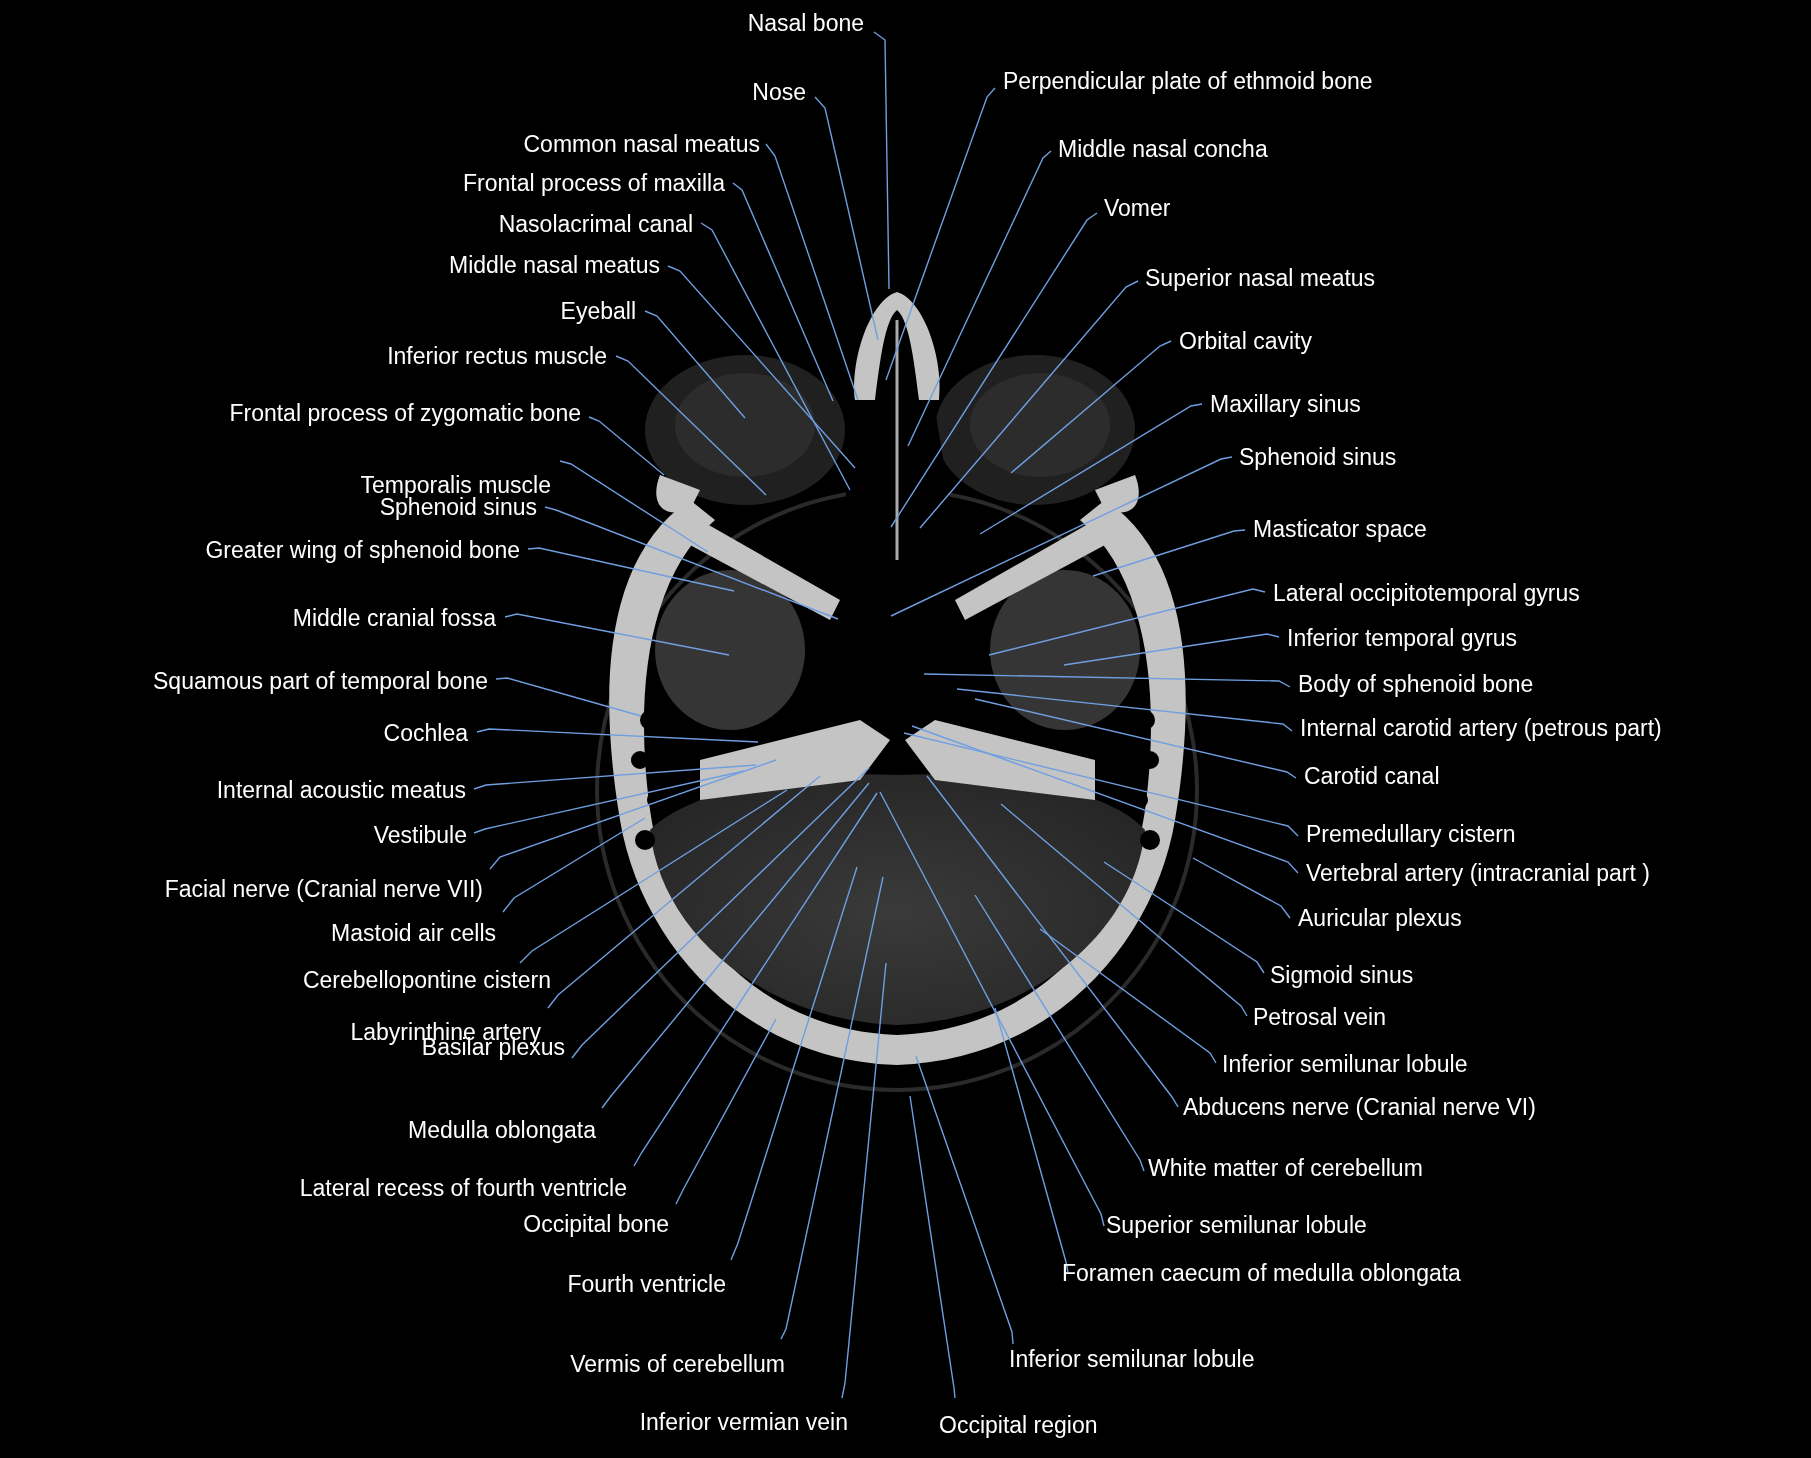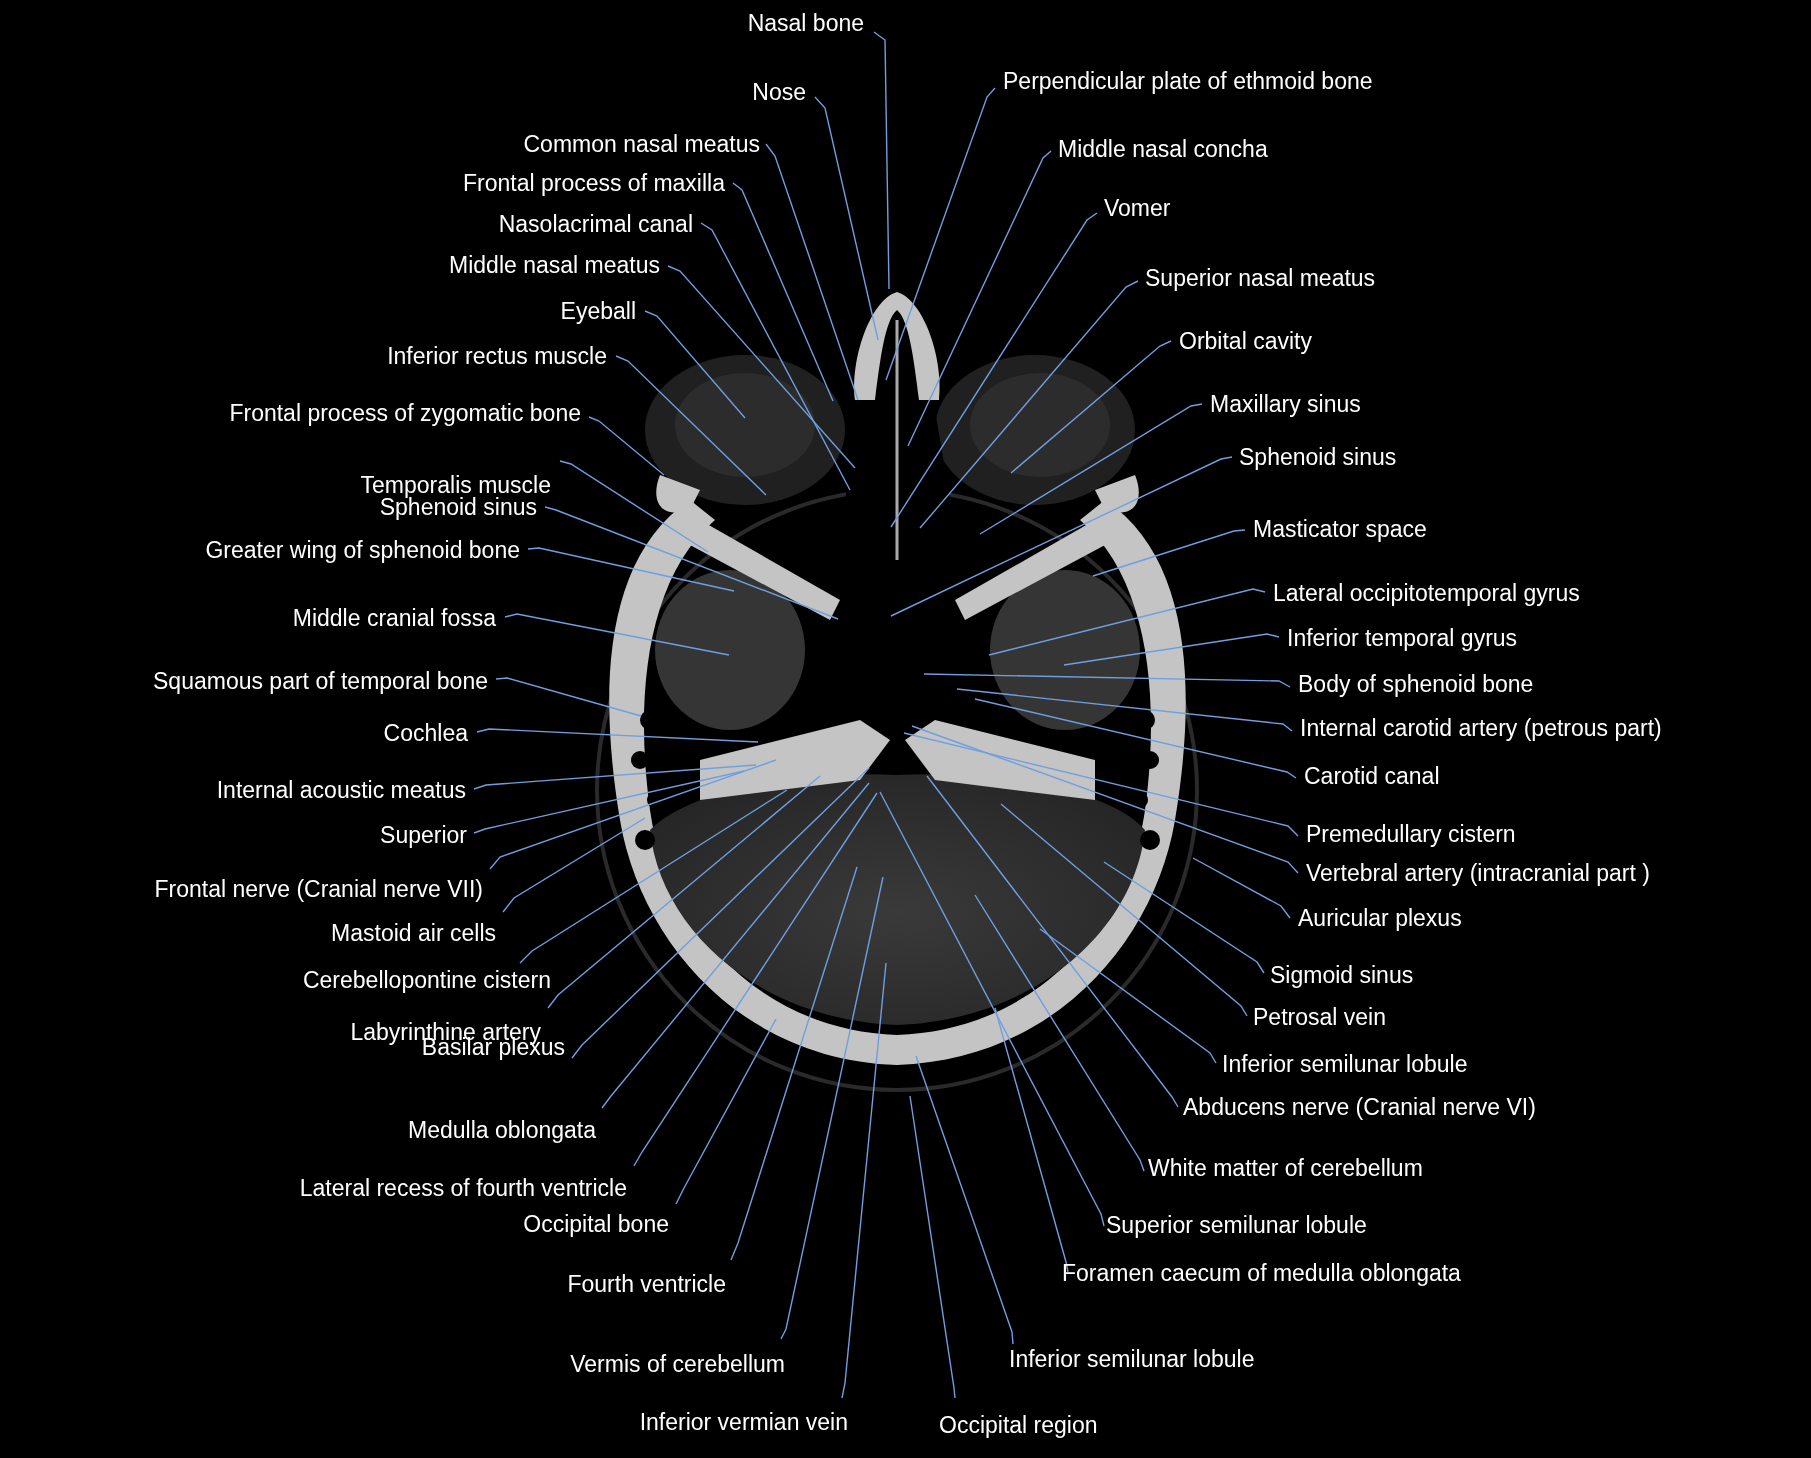--- a/index.html
+++ b/index.html
@@ -129,22 +129,22 @@
       <div class="lbl l" style="right: 1175px; top: 298px;">Eyeball</div>
       <div class="lbl l" style="right: 1204px; top: 343px;">Inferior rectus muscle</div>
       <div class="lbl l" style="right: 1230px; top: 400px;">Frontal process of zygomatic bone</div>
       <div class="lbl l" style="right: 1260px; top: 472px;">Temporalis muscle</div>
       <div class="lbl l" style="right: 1274px; top: 494px;">Sphenoid sinus</div>
       <div class="lbl l" style="right: 1291px; top: 537px;">Greater wing of sphenoid bone</div>
       <div class="lbl l" style="right: 1315px; top: 605px;">Middle cranial fossa</div>
       <div class="lbl l" style="right: 1323px; top: 668px;">Squamous part of temporal bone</div>
       <div class="lbl l" style="right: 1343px; top: 720px;">Cochlea</div>
       <div class="lbl l" style="right: 1345px; top: 777px;">Internal acoustic meatus</div>
-      <div class="lbl l" style="right: 1344px; top: 822px;">Superior</div>
-      <div class="lbl l" style="right: 1328px; top: 876px;">Frontal nerve (Cranial nerve VII)</div>
+      <div class="lbl l" style="right: 1344px; top: 822px;">Vestibule</div>
+      <div class="lbl l" style="right: 1328px; top: 876px;">Facial nerve (Cranial nerve VII)</div>
       <div class="lbl l" style="right: 1315px; top: 920px;">Mastoid air cells</div>
       <div class="lbl l" style="right: 1260px; top: 967px;">Cerebellopontine cistern</div>
       <div class="lbl l" style="right: 1270px; top: 1019px;">Labyrinthine artery</div>
       <div class="lbl l" style="right: 1246px; top: 1034px;">Basilar plexus</div>
       <div class="lbl l" style="right: 1215px; top: 1117px;">Medulla oblongata</div>
       <div class="lbl l" style="right: 1184px; top: 1175px;">Lateral recess of fourth ventricle</div>
       <div class="lbl l" style="right: 1142px; top: 1211px;">Occipital bone</div>
       <div class="lbl l" style="right: 1085px; top: 1271px;">Fourth ventricle</div>
       <div class="lbl l" style="right: 1026px; top: 1351px;">Vermis of cerebellum</div>
       <div class="lbl l" style="right: 963px; top: 1409px;">Inferior vermian vein</div>

